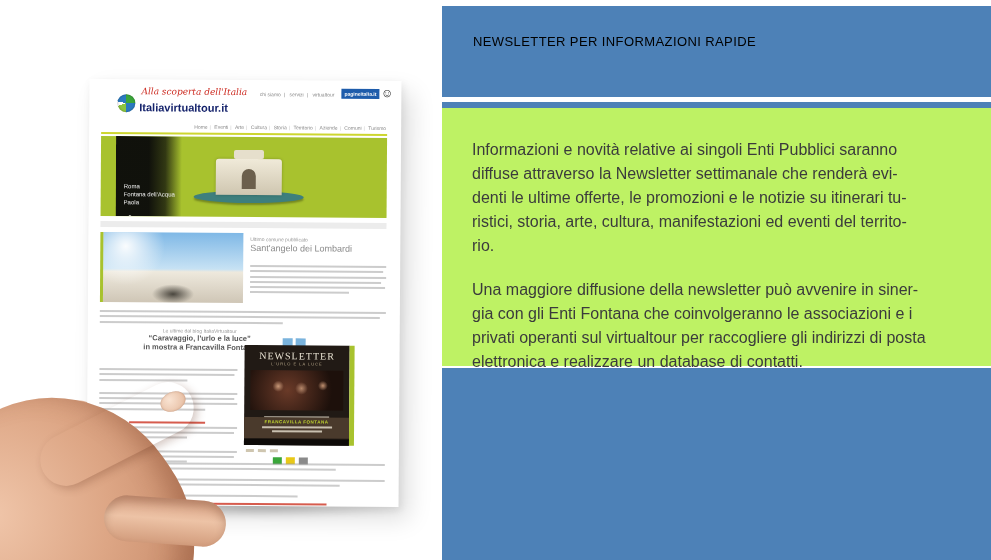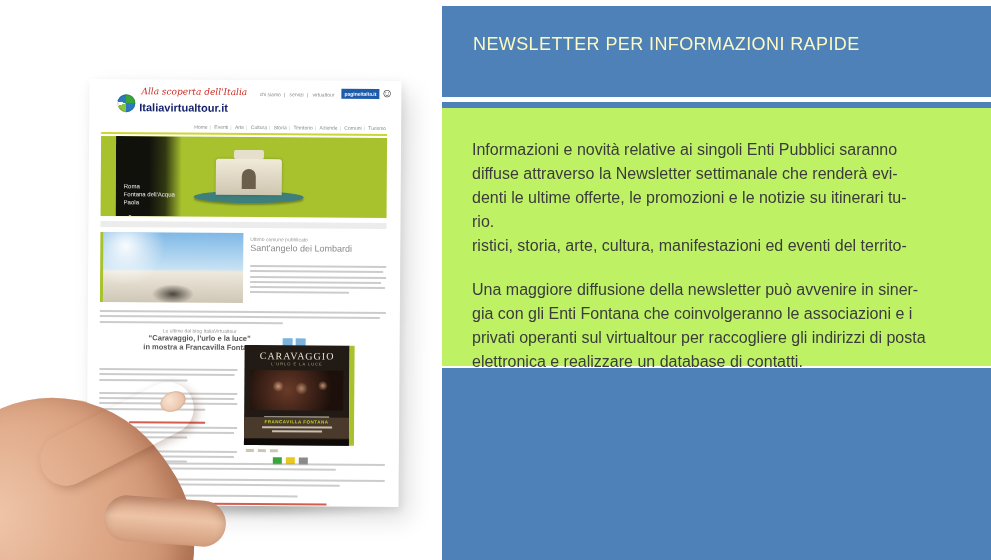--- a/index.html
+++ b/index.html
@@ -1,21 +1,21 @@
 <!DOCTYPE html>
 <html><head>
 <meta charset="utf-8">
 <style>
   html,body{margin:0;padding:0;background:#fff;}
   .stage{position:relative;width:991px;height:560px;background:#fff;overflow:hidden;
          font-family:"Liberation Sans",sans-serif;}
 
   
   .hdr{position:absolute;left:442px;top:6px;width:549px;height:91px;background:#4d81b7;}
-  .hdr-title{padding:28px 0 0 31px;font-size:18px;color:#fef9c3;letter-spacing:.4px;white-space:nowrap;}
+  .hdr-title{padding:28px 0 0 31px;font-size:13px;color:#000000;letter-spacing:.4px;white-space:nowrap;}
   .accent-strip{position:absolute;left:442px;top:102px;width:549px;height:6px;background:#4d81b7;}
   .bodypanel{position:absolute;left:442px;top:108px;width:549px;height:258px;background:#bef264;
              color:#3b3b3c;box-sizing:border-box;padding:30px 20px 0 30px;font-size:16px;line-height:24px;}
   .pline{white-space:nowrap;}
   .para2{margin-top:20px;}
   .footerpanel{position:absolute;left:442px;top:368px;width:549px;height:192px;background:#4d81b7;}
 
   
   .card-shadow{position:absolute;left:110px;top:496px;width:300px;height:22px;z-index:1;
     background:radial-gradient(ellipse at center,rgba(0,0,0,.22),rgba(0,0,0,0) 70%);filter:blur(3px);}
@@ -144,22 +144,22 @@
 
   <div class="hdr">
     <div class="hdr-title">NEWSLETTER PER INFORMAZIONI RAPIDE</div>
   </div>
   <div class="accent-strip"></div>
   <div class="bodypanel">
     <div>
       <div class="pline">Informazioni e novità relative ai singoli Enti Pubblici saranno</div>
       <div class="pline">diffuse attraverso la Newsletter settimanale che renderà evi-</div>
       <div class="pline">denti le ultime offerte, le promozioni e le notizie su itinerari tu-</div>
+      <div class="pline">ristici, storia, arte, cultura, manifestazioni ed eventi del territo-</div>
       <div class="pline">rio.</div>
-      <div class="pline">ristici, storia, arte, cultura, manifestazioni ed eventi del territo-</div>
     </div>
     <div class="para2">
       <div class="pline">Una maggiore diffusione della newsletter può avvenire in siner-</div>
       <div class="pline">gia con gli Enti Fontana che coinvolgeranno le associazioni e i</div>
       <div class="pline">privati operanti sul virtualtour per raccogliere gli indirizzi di posta</div>
       <div class="pline">elettronica e realizzare un database di contatti.</div>
     </div>
   </div>
   <div class="footerpanel"></div>
 
@@ -261,21 +261,21 @@
         </div>
         <div class="gap"></div>
       <div>
           <div class="tline" style="width: 100%;"></div>
           <div class="tline" style="width: 98%;"></div>
           <div class="tline" style="width: 64%;"></div>
         </div>
     </div>
 
     <div class="poster">
-      <div class="p-title">CARAVAGGIO</div>
+      <div class="p-title">NEWSLETTER</div>
       <div class="p-sub">L'URLO E LA LUCE</div>
       <div class="p-art"></div>
       <div class="p-credit">
           <div class="tline white"></div>
         </div>
       <div class="p-venue">
         <div class="p-venue-name">FRANCAVILLA FONTANA</div>
         <div class="tline white"></div>
         <div class="tline white" style="width:50px;"></div>
       </div>

